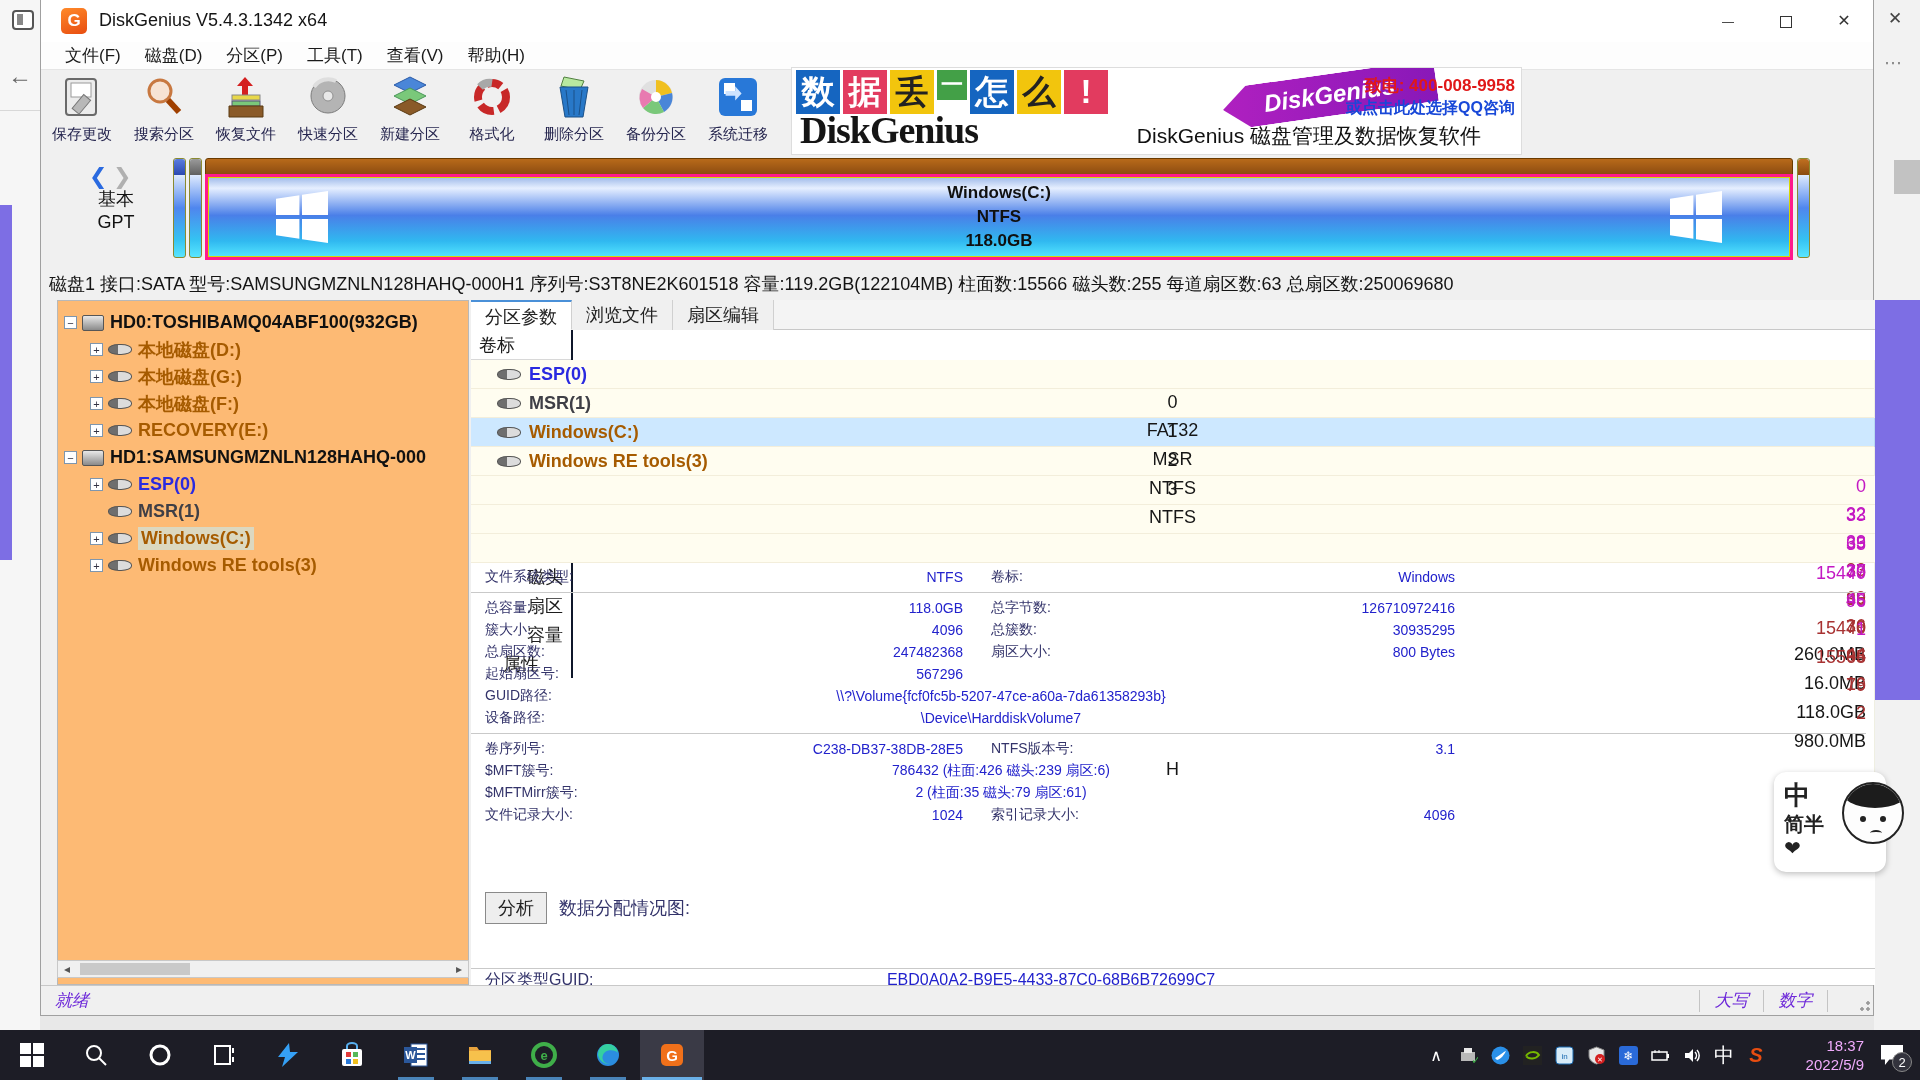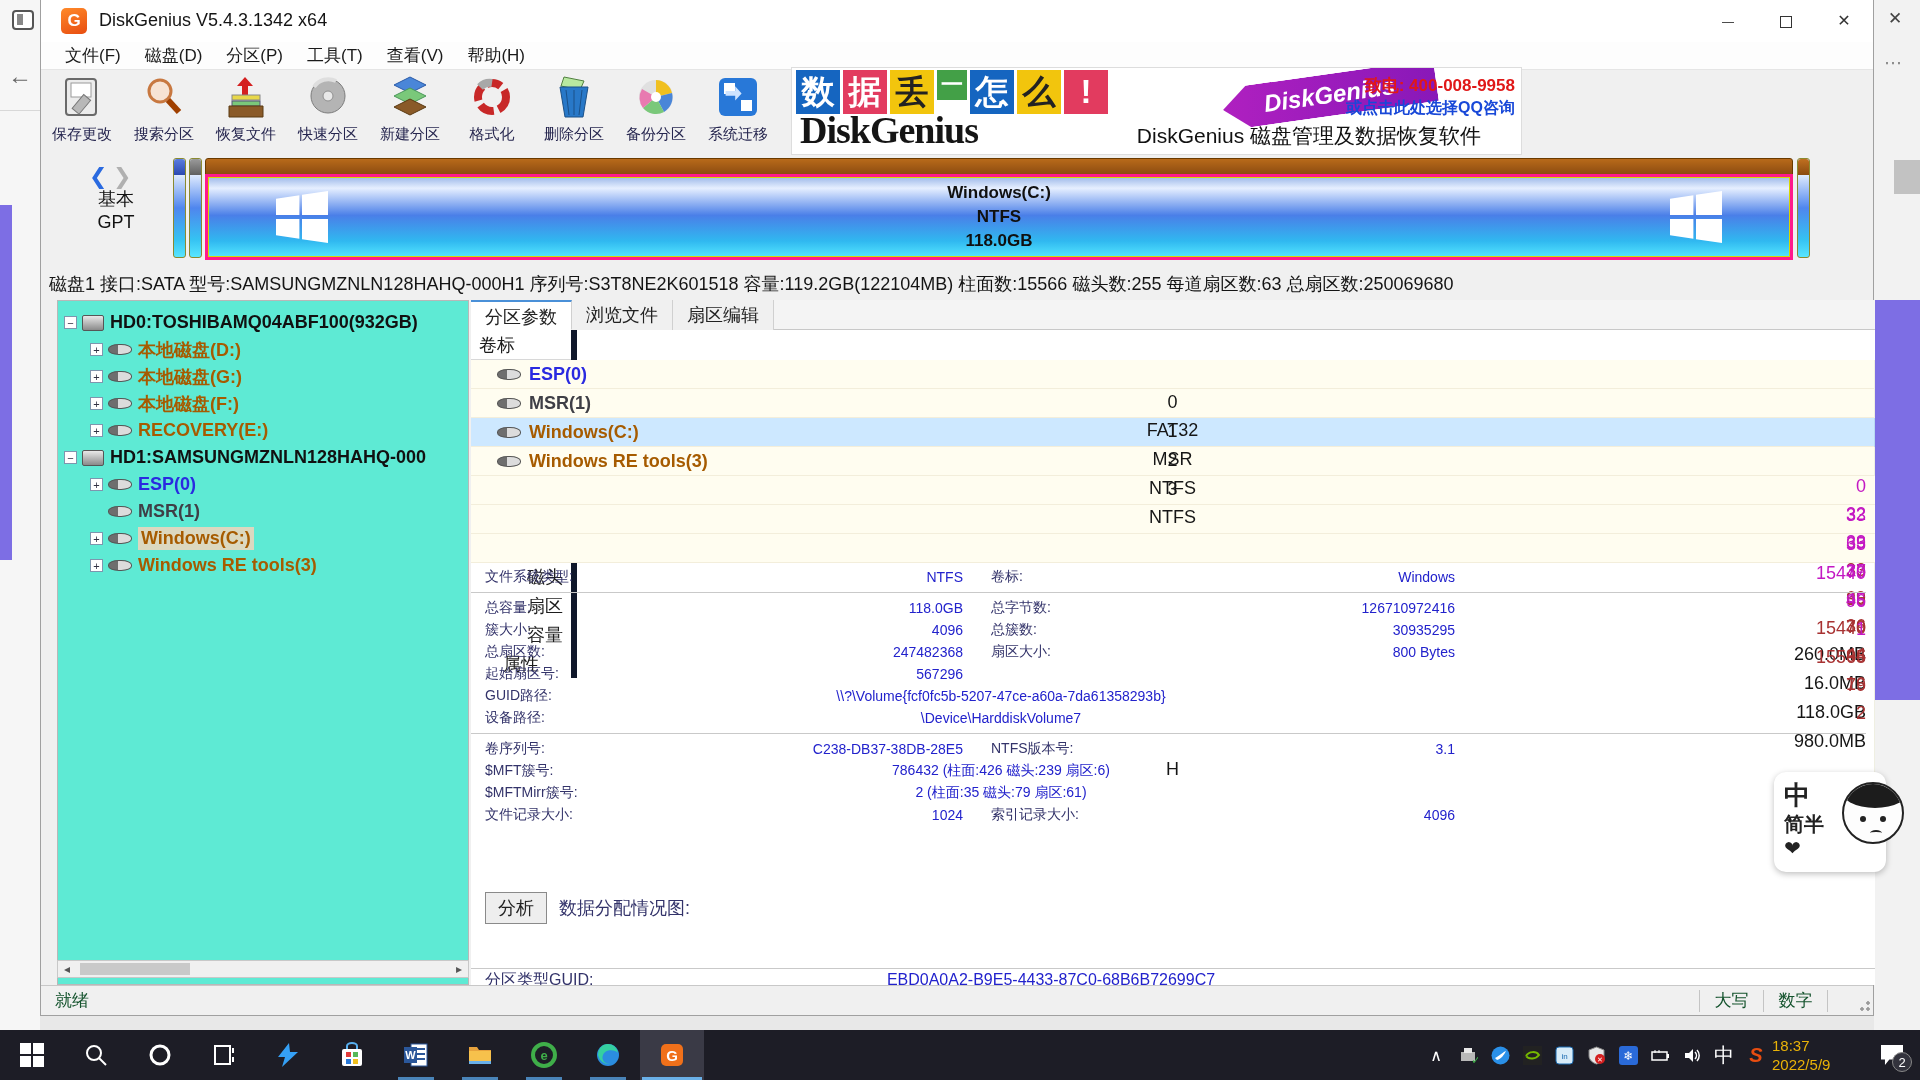--- a/index.html
+++ b/index.html
@@ -65,21 +65,21 @@
   .mainpart .body{position:absolute;left:0;top:16px;width:100%;height:86px;border:3px solid #ff1a8c;outline:1px solid #d8d800;outline-offset:-4px;background:linear-gradient(#9db8e8 0%,#e6efff 14%,#4a7fe8 48%,#30b8f0 80%,#55e6ff 100%);}
   .winlogo{position:absolute;top:14px;width:56px;height:52px;}
   .part-label{position:absolute;left:0;top:4px;width:100%;text-align:center;font-size:17px;font-weight:600;color:#101010;line-height:24px;}
   .re-sliver{left:1626px;}
 
   
   .diskinfo{position:absolute;left:8px;top:272px;font-size:18px;color:#141414;}
 
   
   .main{position:absolute;left:0;top:300px;width:100%;height:685px;}
-  .tree{position:absolute;left:16px;top:0;width:412px;height:685px;background:#5eead4;border:1px solid #b8b8b8;overflow:hidden;}
+  .tree{position:absolute;left:16px;top:0;width:412px;height:685px;background:#fdba74;border:1px solid #b8b8b8;overflow:hidden;}
   .ti{height:27px;display:flex;align-items:center;font-size:18px;font-weight:bold;white-space:nowrap;}
   .exp{display:inline-flex;width:13px;height:13px;border:1px solid #7e96ae;background:#fff;margin-right:5px;align-items:center;justify-content:center;font-size:11px;color:#334;font-weight:normal;flex:0 0 13px;}
   .exp-m::before{content:"−";} .exp-p::before{content:"+";}
   .noexp{width:18px;flex:0 0 18px;}
   .dsk{display:inline-block;width:22px;height:16px;background:linear-gradient(#e8e8e8,#8a8a8a);border:1px solid #565656;border-radius:2px;margin-right:6px;flex:0 0 22px;}
   .prt{display:inline-block;width:24px;height:11px;background:linear-gradient(90deg,#6e6e6e 42%,#dcdcdc 42%);border:1px solid #555;border-radius:45%;margin-right:6px;flex:0 0 24px;}
   .c-blk{color:#111;} .c-brn{color:#a65b00;} .c-blu{color:#2a2ae0;} .c-gry{color:#3f3f46;}
   .ti-sel .tl-bg{background:#dcd8c0;padding:1px 3px;}
   .tree-hscroll{position:absolute;left:16px;top:660px;width:412px;height:18px;background:#f0f0f0;border:1px solid #c8c8c8;display:flex;align-items:center;}
   .hs-arr{width:18px;text-align:center;color:#555;font-size:12px;}
@@ -87,21 +87,21 @@
   .hs-space{flex:1;}
 
   
   .rpanel{position:absolute;left:430px;top:0;width:1404px;height:685px;background:#fff;overflow:hidden;}
   .tabs{position:absolute;left:0;top:0;width:100%;height:30px;border-bottom:1px solid #c8c8c8;background:#f4f4f4;display:flex;}
   .tab{padding:0 14px;height:30px;line-height:30px;font-size:18px;color:#222;border-right:1px solid #d0d0d0;background:#f0f0f0;}
   .tab-active{background:#ffffff;border-top:2px solid #4a90d8;border-bottom:1px solid #fff;font-weight:normal;}
   --cols:0;
   .trow{display:grid;grid-template-columns:306px 112px 110px 74px 94px 52px 56px 100px 52px 56px 112px 52px;width:1176px;}
   .thead{position:absolute;left:0;top:30px;height:30px;border-bottom:1px solid #d8d8d8;font-size:18px;color:#1c1c1c;}
-  .thead .tc{border-right:6px solid #0f172a;}
+  .thead .tc{border-right:2px solid #0f172a;}
   .tc{padding:0 8px;display:flex;align-items:center;height:100%;white-space:nowrap;overflow:hidden;}
   .al{justify-content:flex-start;} .ac{justify-content:center;} .ar{justify-content:flex-end;}
   .tbody{position:absolute;left:0;top:60px;width:100%;}
   .drow{height:29px;background:#fffdf0;border-bottom:1px solid #f3eedb;font-size:18px;color:#161616;}
   .drow .tc{border-right:1px solid #efefe2;}
   .drow-sel{background:#cde8ff;}
   .drow-sel .tc{border-right:1px solid #b8d8f2;}
   .v-magenta{color:#c318c3;} .v-dred{color:#a83232;}
   .pname{font-weight:bold;display:flex;align-items:center;padding-left:18px;}
   .pname .prt{margin-right:8px;}
@@ -114,21 +114,21 @@
   .dl2{width:230px;padding-left:28px;color:#33336a;}
   .dv2{width:262px;text-align:right;color:#2222cc;}
   .dwide{width:460px;text-align:center;color:#2222cc;overflow:visible;}
   .dsep{height:1px;background:#c9c9c9;margin:4px 0 4px 0;width:1395px;}
   .analyze-row{position:absolute;left:14px;top:592px;display:flex;align-items:center;}
   .btn{width:62px;height:32px;background:#eeeeee;border:1px solid #8a8a8a;font-size:18px;color:#222;text-align:center;line-height:30px;}
   .an-label{margin-left:12px;font-size:18px;color:#33336a;}
   .botline{position:absolute;left:0;top:668px;width:100%;height:17px;overflow:hidden;border-top:1px solid #c9c9c9;}
 
   
-  .statusbar{position:absolute;left:0;top:985px;width:100%;height:30px;background:#f0f0f0;border-top:1px solid #c8c8c8;display:flex;align-items:center;font-size:17px;color:#14532d;}
+  .statusbar{position:absolute;left:0;top:985px;width:100%;height:30px;background:#f0f0f0;border-top:1px solid #c8c8c8;display:flex;align-items:center;font-size:17px;color:#6d28d9;font-style:italic;}
   .sb-ready{padding-left:14px;flex:1;}
   .sb-pane{width:64px;text-align:center;border-left:1px solid #c4c4c4;height:22px;line-height:22px;}
   .sb-end{width:46px;border-left:1px solid #c4c4c4;height:22px;position:relative;}
   .grip{position:absolute;right:2px;bottom:-2px;width:14px;height:14px;background:
     radial-gradient(circle at 11px 3px,#9a9a9a 1.5px,transparent 2px),
     radial-gradient(circle at 11px 9px,#9a9a9a 1.5px,transparent 2px),
     radial-gradient(circle at 5px 9px,#9a9a9a 1.5px,transparent 2px);}
 
   
   .ime{position:absolute;left:1774px;top:772px;width:112px;height:100px;background:#fff;border-radius:12px;box-shadow:0 2px 6px rgba(0,0,0,.25);padding:6px 10px;color:#222;}
@@ -144,21 +144,21 @@
   
   .taskbar{position:absolute;left:0;top:1030px;width:1920px;height:50px;background:#1d1d26;display:flex;align-items:stretch;}
   .tk{width:64px;display:flex;align-items:center;justify-content:center;position:relative;}
   .tk svg{width:26px;height:26px;}
   .runline{position:absolute;left:14px;bottom:0;width:36px;height:3px;background:#4a84b8;}
   .tk-active{background:#3a3a46;}
   .tk-active .runline{left:2px;width:60px;background:#6ab0e8;}
   .tray{display:flex;align-items:center;margin-left:auto;}
   .tri{width:32px;text-align:center;color:#fff;font-size:16px;display:flex;align-items:center;justify-content:center;height:50px;}
   .tri svg{width:19px;height:19px;}
-  .clock{width:92px;color:#eab308;font-size:15px;text-align:left;line-height:19px;}
+  .clock{width:92px;color:#f0abfc;font-size:15px;text-align:right;line-height:19px;}
   .notif{width:56px;height:50px;position:relative;display:flex;align-items:center;justify-content:center;}
   .nbub{width:22px;height:20px;background:#fff;clip-path:polygon(0 0,100% 0,100% 72%,38% 72%,18% 100%,18% 72%,0 72%);}
   .nbadge{position:absolute;right:8px;bottom:8px;width:20px;height:20px;border-radius:50%;background:#33333d;border:1px solid #888;color:#fff;font-size:13px;text-align:center;line-height:19px;}
 </style>
 </head>
 <body>
 
 <div class="screen">
 
   <div class="strip-l">

